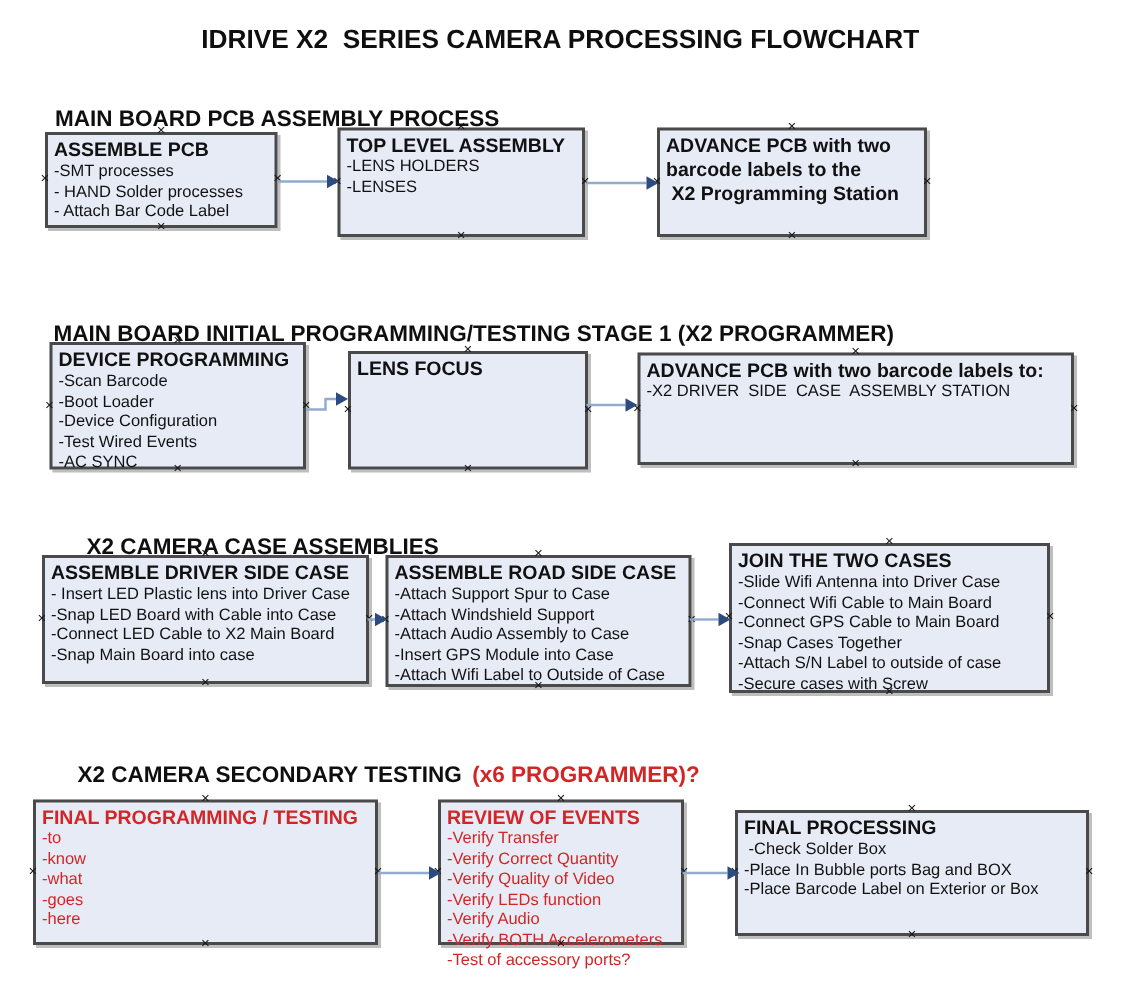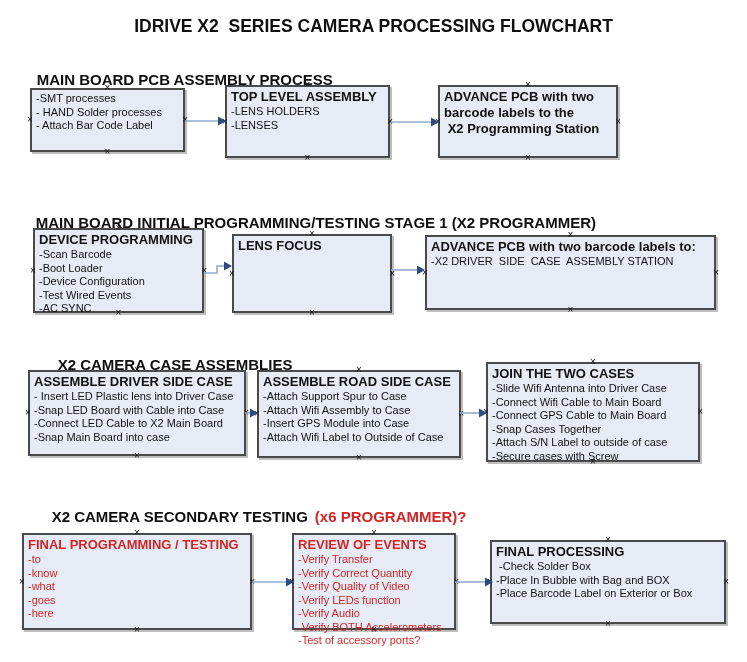--- a/index.html
+++ b/index.html
@@ -27,20 +27,21 @@
 <body>
 
 <div class="canvas">
 
   <div class="page-title">IDRIVE X2  SERIES CAMERA PROCESSING FLOWCHART</div>
 
   <div class="sec-heading" style="left:20px;top:54px;">
     <span>MAIN BOARD PCB ASSEMBLY PROCESS</span>
   </div>
   <div class="fbox" style="left:30px;top:88px;width:155px;height:64px;">
+    <div class="box-title">ASSEMBLE PCB</div>
     <div>
         <div class="line">-SMT processes</div>
         <div class="line">- HAND Solder processes</div>
         <div class="line">- Attach Bar Code Label</div>
       </div>
   <span class="handle handle-t">×</span>
       <span class="handle handle-b">×</span>
       <span class="handle handle-l">×</span>
       <span class="handle handle-r">×</span>
     </div>
@@ -130,21 +131,22 @@
       </div>
   <span class="handle handle-t">×</span>
       <span class="handle handle-b">×</span>
       <span class="handle handle-l">×</span>
       <span class="handle handle-r">×</span>
     </div>
   <div class="fbox" style="left:257px;top:370px;width:204px;height:88px;">
     <div class="box-title">ASSEMBLE ROAD SIDE CASE</div>
     <div>
         <div class="line">-Attach Support Spur to Case</div>
-        <div class="line">-Attach Wifi Assembly to Case</div>
+        <div class="line">-Attach Windshield Support</div>
+        <div class="line">-Attach Audio Assembly to Case</div>
         <div class="line">-Insert GPS Module into Case</div>
         <div class="line">-Attach Wifi Label to Outside of Case</div>
       </div>
   <span class="handle handle-t">×</span>
       <span class="handle handle-b">×</span>
       <span class="handle handle-l">×</span>
       <span class="handle handle-r">×</span>
     </div>
   <div class="fbox" style="left:486px;top:362px;width:214px;height:100px;">
     <div class="box-title">JOIN THE TWO CASES</div>
@@ -200,21 +202,21 @@
       </div>
   <span class="handle handle-t">×</span>
       <span class="handle handle-b">×</span>
       <span class="handle handle-l">×</span>
       <span class="handle handle-r">×</span>
     </div>
   <div class="fbox" style="left:490px;top:540px;width:236px;height:84px;">
     <div class="box-title">FINAL PROCESSING</div>
     <div>
         <div class="line"> -Check Solder Box</div>
-        <div class="line">-Place In Bubble with Bag and BOX</div>
+        <div class="line">-Place In Bubble ports Bag and BOX</div>
         <div class="line">-Place Barcode Label on Exterior or Box</div>
       </div>
   <span class="handle handle-t">×</span>
       <span class="handle handle-b">×</span>
       <span class="handle handle-l">×</span>
       <span class="handle handle-r">×</span>
     </div>
   <svg class="arrow" style="left:252px;top:575px;" width="42" height="14">
     <line x1="0" y1="7" x2="34" y2="7"></line>
       <polygon points="34,2.5 42,7 34,11.5"></polygon>

